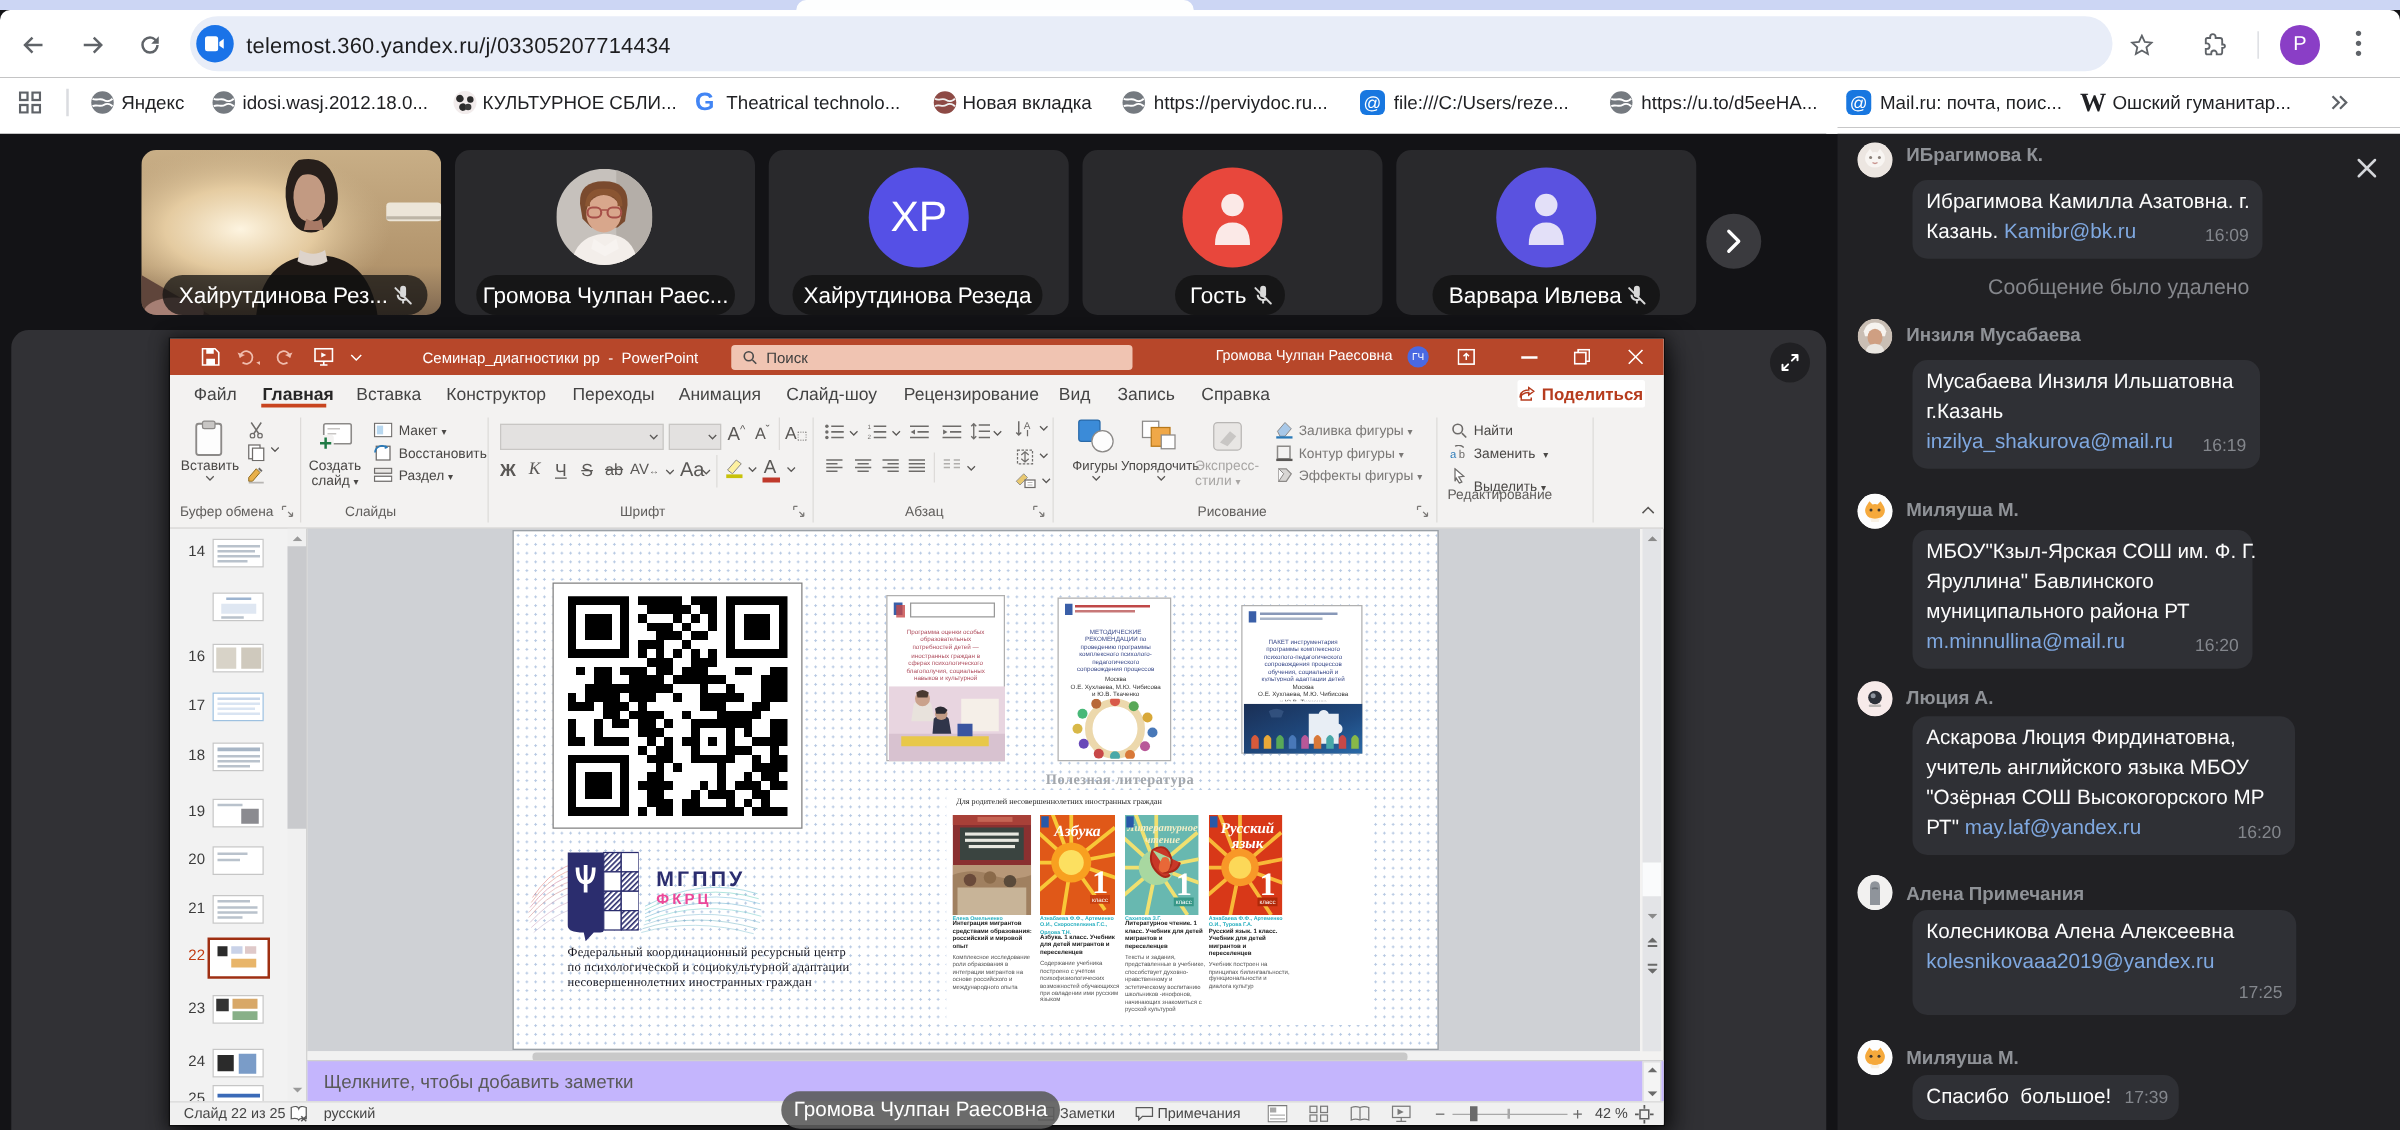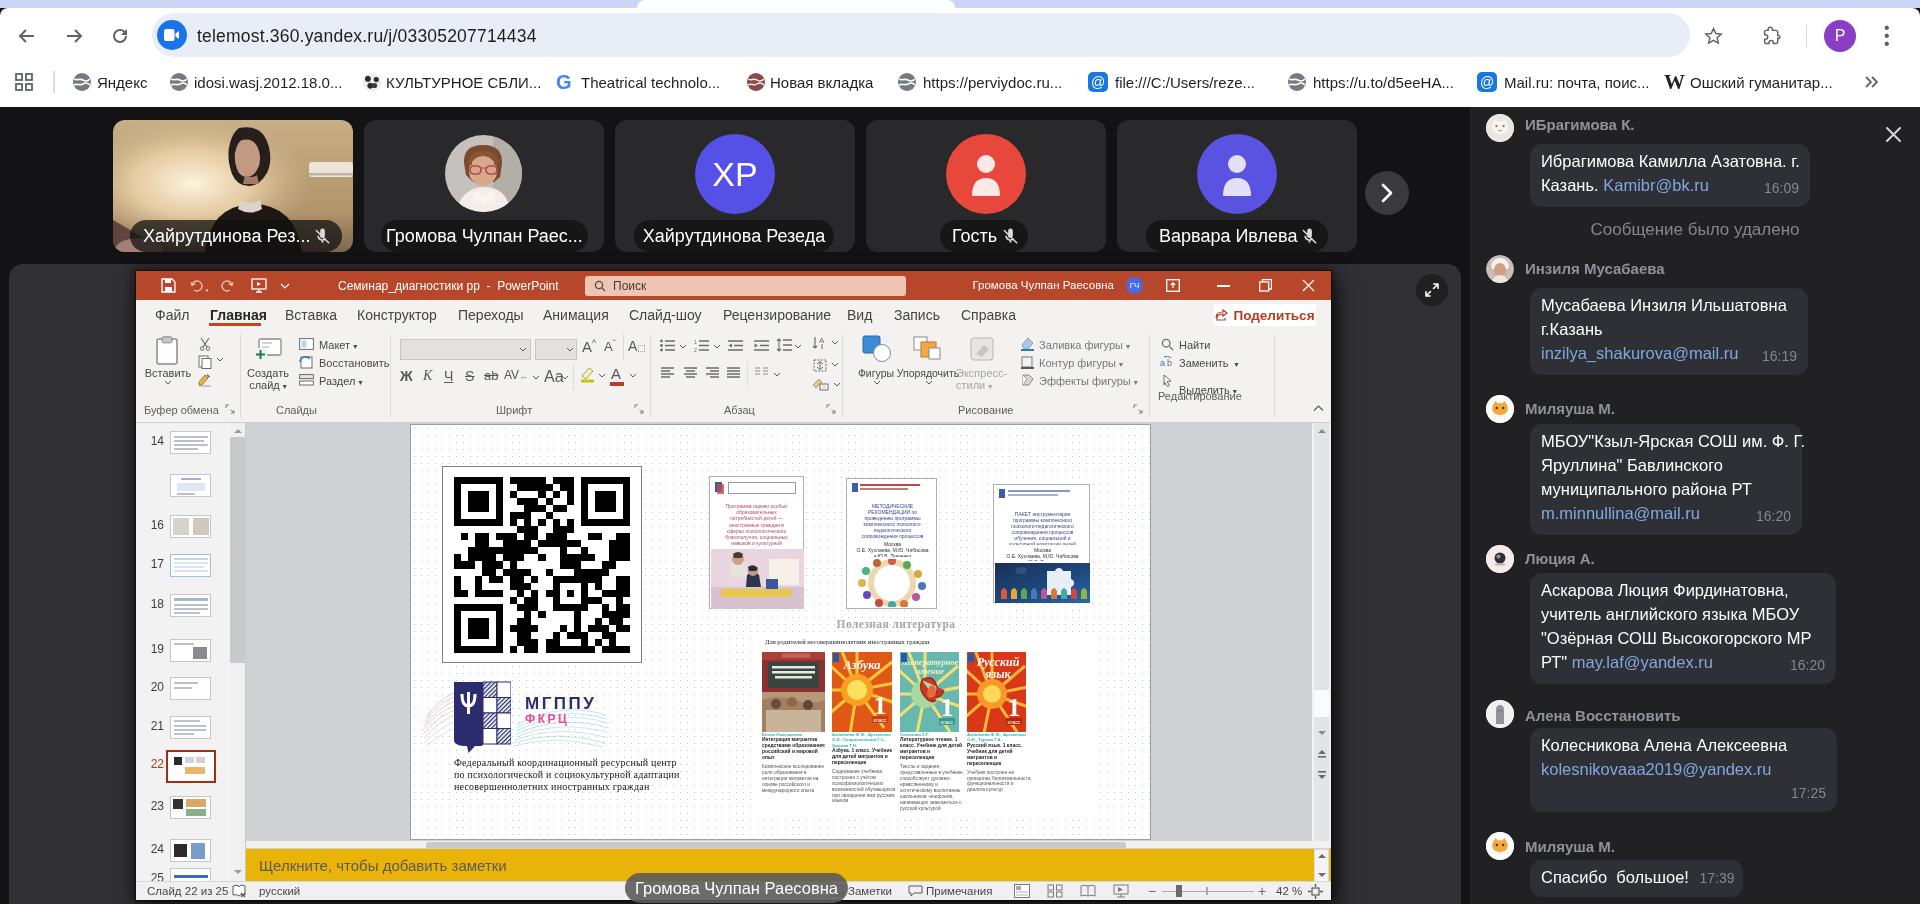--- a/index.html
+++ b/index.html
@@ -1053,21 +1053,21 @@
       <svg class="a" style="left:4px;top:347px;" width="8" height="9" viewBox="0 0 8 9">
           <path d="M0 5l4 4 4-4z" fill="#6a6a6a"></path>
           <rect x="0" y="1" width="8" height="1.6" fill="#6a6a6a"></rect>
         </svg>
     </div>
 
     <div class="a" style="left:110px;top:570px;width:1066px;height:7px;background:#f1f1f1;">
       <div class="a" style="left:180px;top:1px;width:700px;height:7px;background:#c9c9c9;border-radius:3px;"></div>
     </div>
 
-    <div class="a" style="left:110px;top:577px;width:1085px;height:33px;background:#eab308;border-top:1px solid #d0d0d0;">
+    <div class="a" style="left:110px;top:577px;width:1085px;height:33px;background:#c4b5fd;border-top:1px solid #d0d0d0;">
       <div class="a" style="left:13px;top:8px;font-size:15px;color:#5a5a5a;">Щелкните, чтобы добавить заметки</div>
       <div class="a" style="left:1068px;top:0;width:15px;height:33px;background:#f4f4f4;border:1px solid #ddd;">
         <svg class="a" style="left:3px;top:3px;" width="8" height="5" viewBox="0 0 8 5">
             <path d="M0 5l4-4 4 4z" fill="#6a6a6a"></path>
           </svg>
         <svg class="a" style="left:3px;top:23px;" width="8" height="5" viewBox="0 0 8 5">
             <path d="M0 0l4 4 4-4z" fill="#6a6a6a"></path>
           </svg>
       </div>
     </div>
@@ -1186,21 +1186,21 @@
     <div class="nm" style="left:55px;top:448px;">Люция А.</div>
     <div class="bub" style="left:60px;top:471px;width:306px;">Аскарова Люция Фирдинатовна,<br>учитель английского языка МБОУ<br>"Озёрная СОШ Высокогорского МР<br>РТ" <span class="lnk">may.laf@yandex.ru</span><span class="tm" style="float:right;margin-top:3px;">16:20</span></div>
 
     <div class="av" style="left:16px;top:598px;background:#f4f4f4;">
       <svg width="28" height="28" viewBox="0 0 28 28">
           <circle cx="14" cy="14" r="14" fill="#f2f1f0"></circle>
           <path d="M10 24 l0 -14 q0 -5 4 -5 q4 0 4 5 l0 14z" fill="#8f949b"></path>
           <path d="M11.5 11 q2.5 -1 5 0" stroke="#6c7178" stroke-width="1.2" fill="none"></path>
         </svg>
     </div>
-    <div class="nm" style="left:55px;top:605px;">Алена Восстановить</div>
+    <div class="nm" style="left:55px;top:605px;">Алена Примечания</div>
     <div class="bub" style="left:60px;top:626px;width:307px;">Колесникова Алена Алексеевна<br><span class="lnk">kolesnikovaaa2019@yandex.ru</span><br><span class="tm" style="float:right;">17:25</span></div>
 
     <div class="av" style="left:16px;top:730px;background:#fff;">
       <svg width="28" height="28" viewBox="0 0 28 28">
           <circle cx="14" cy="14" r="14" fill="#fdfdfd"></circle>
           <path d="M7 10 l2.5 -4 2.5 2.5 q2 -0.8 4 0 L18.5 6 21 10 q1.8 3.5 0 6.5 q-2 3.5 -7 3.5 q-5 0 -7 -3.5 q-1.8 -3 0 -6.5z" fill="#f5a93c"></path>
           <path d="M10 19 q4 2.5 8 0 l-1 3.5 -6 0z" fill="#f8f1e4"></path>
           <circle cx="10.8" cy="13" r="1.2" fill="#40382e"></circle>
           <circle cx="17.2" cy="13" r="1.2" fill="#40382e"></circle>
         </svg>

